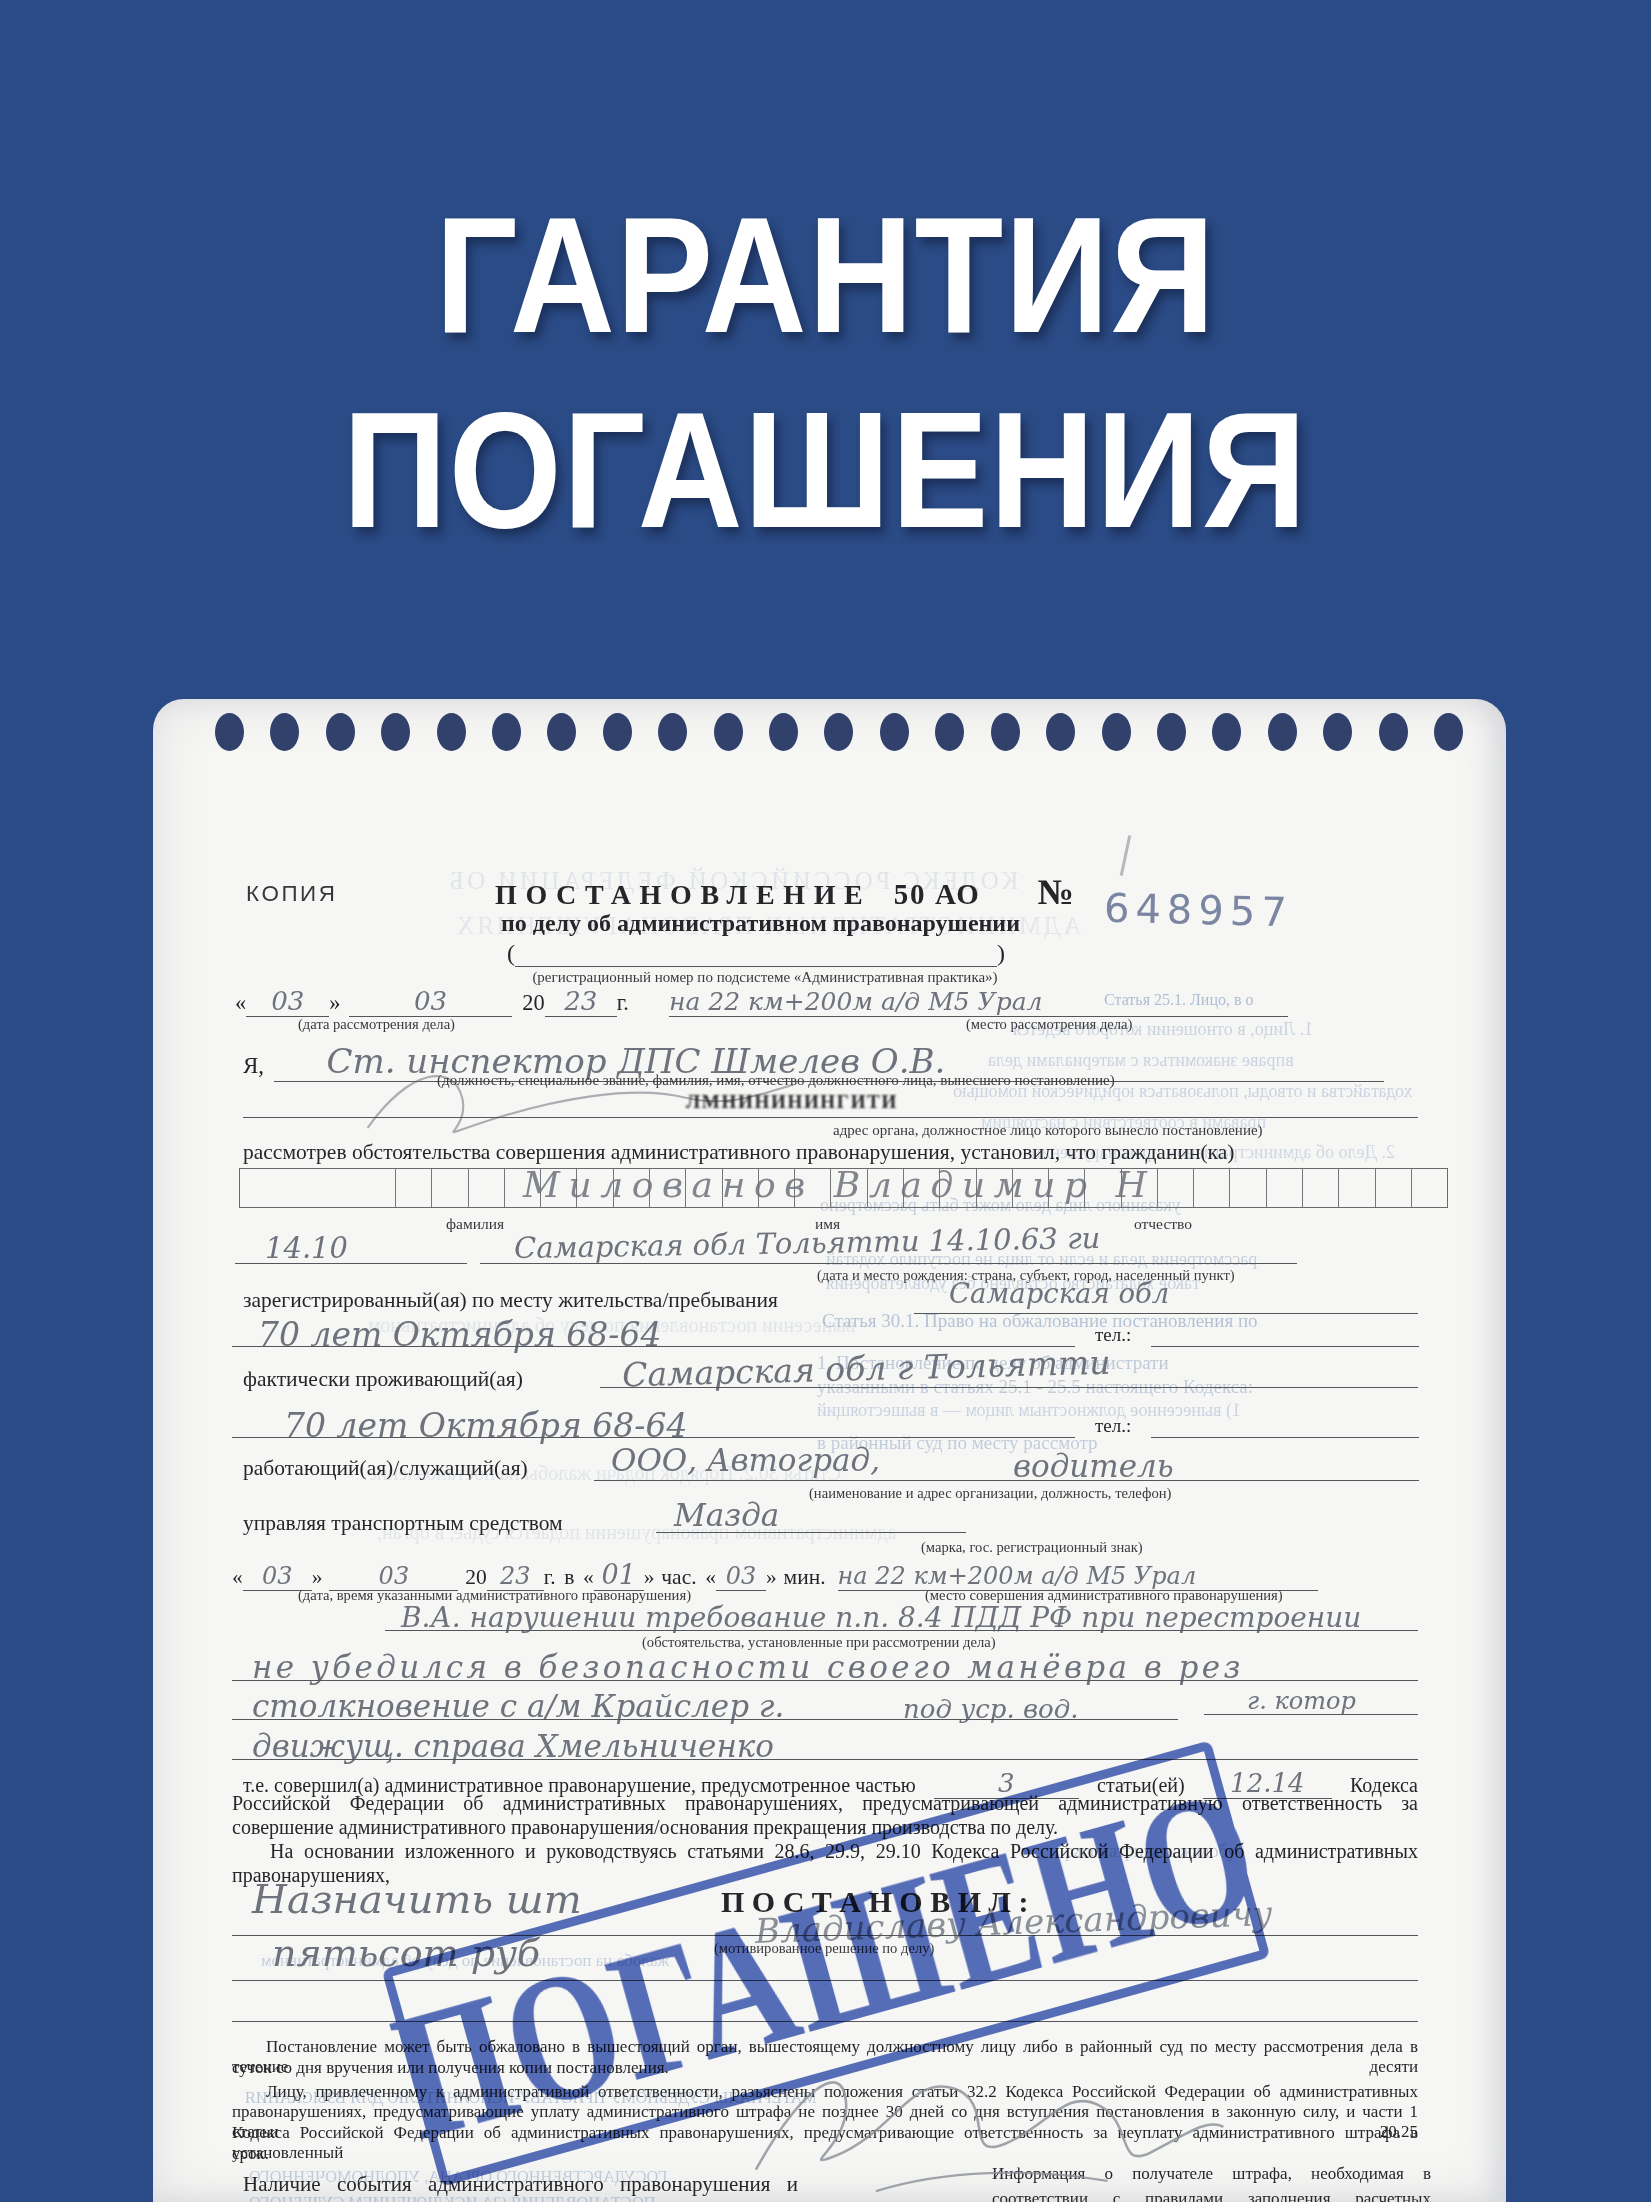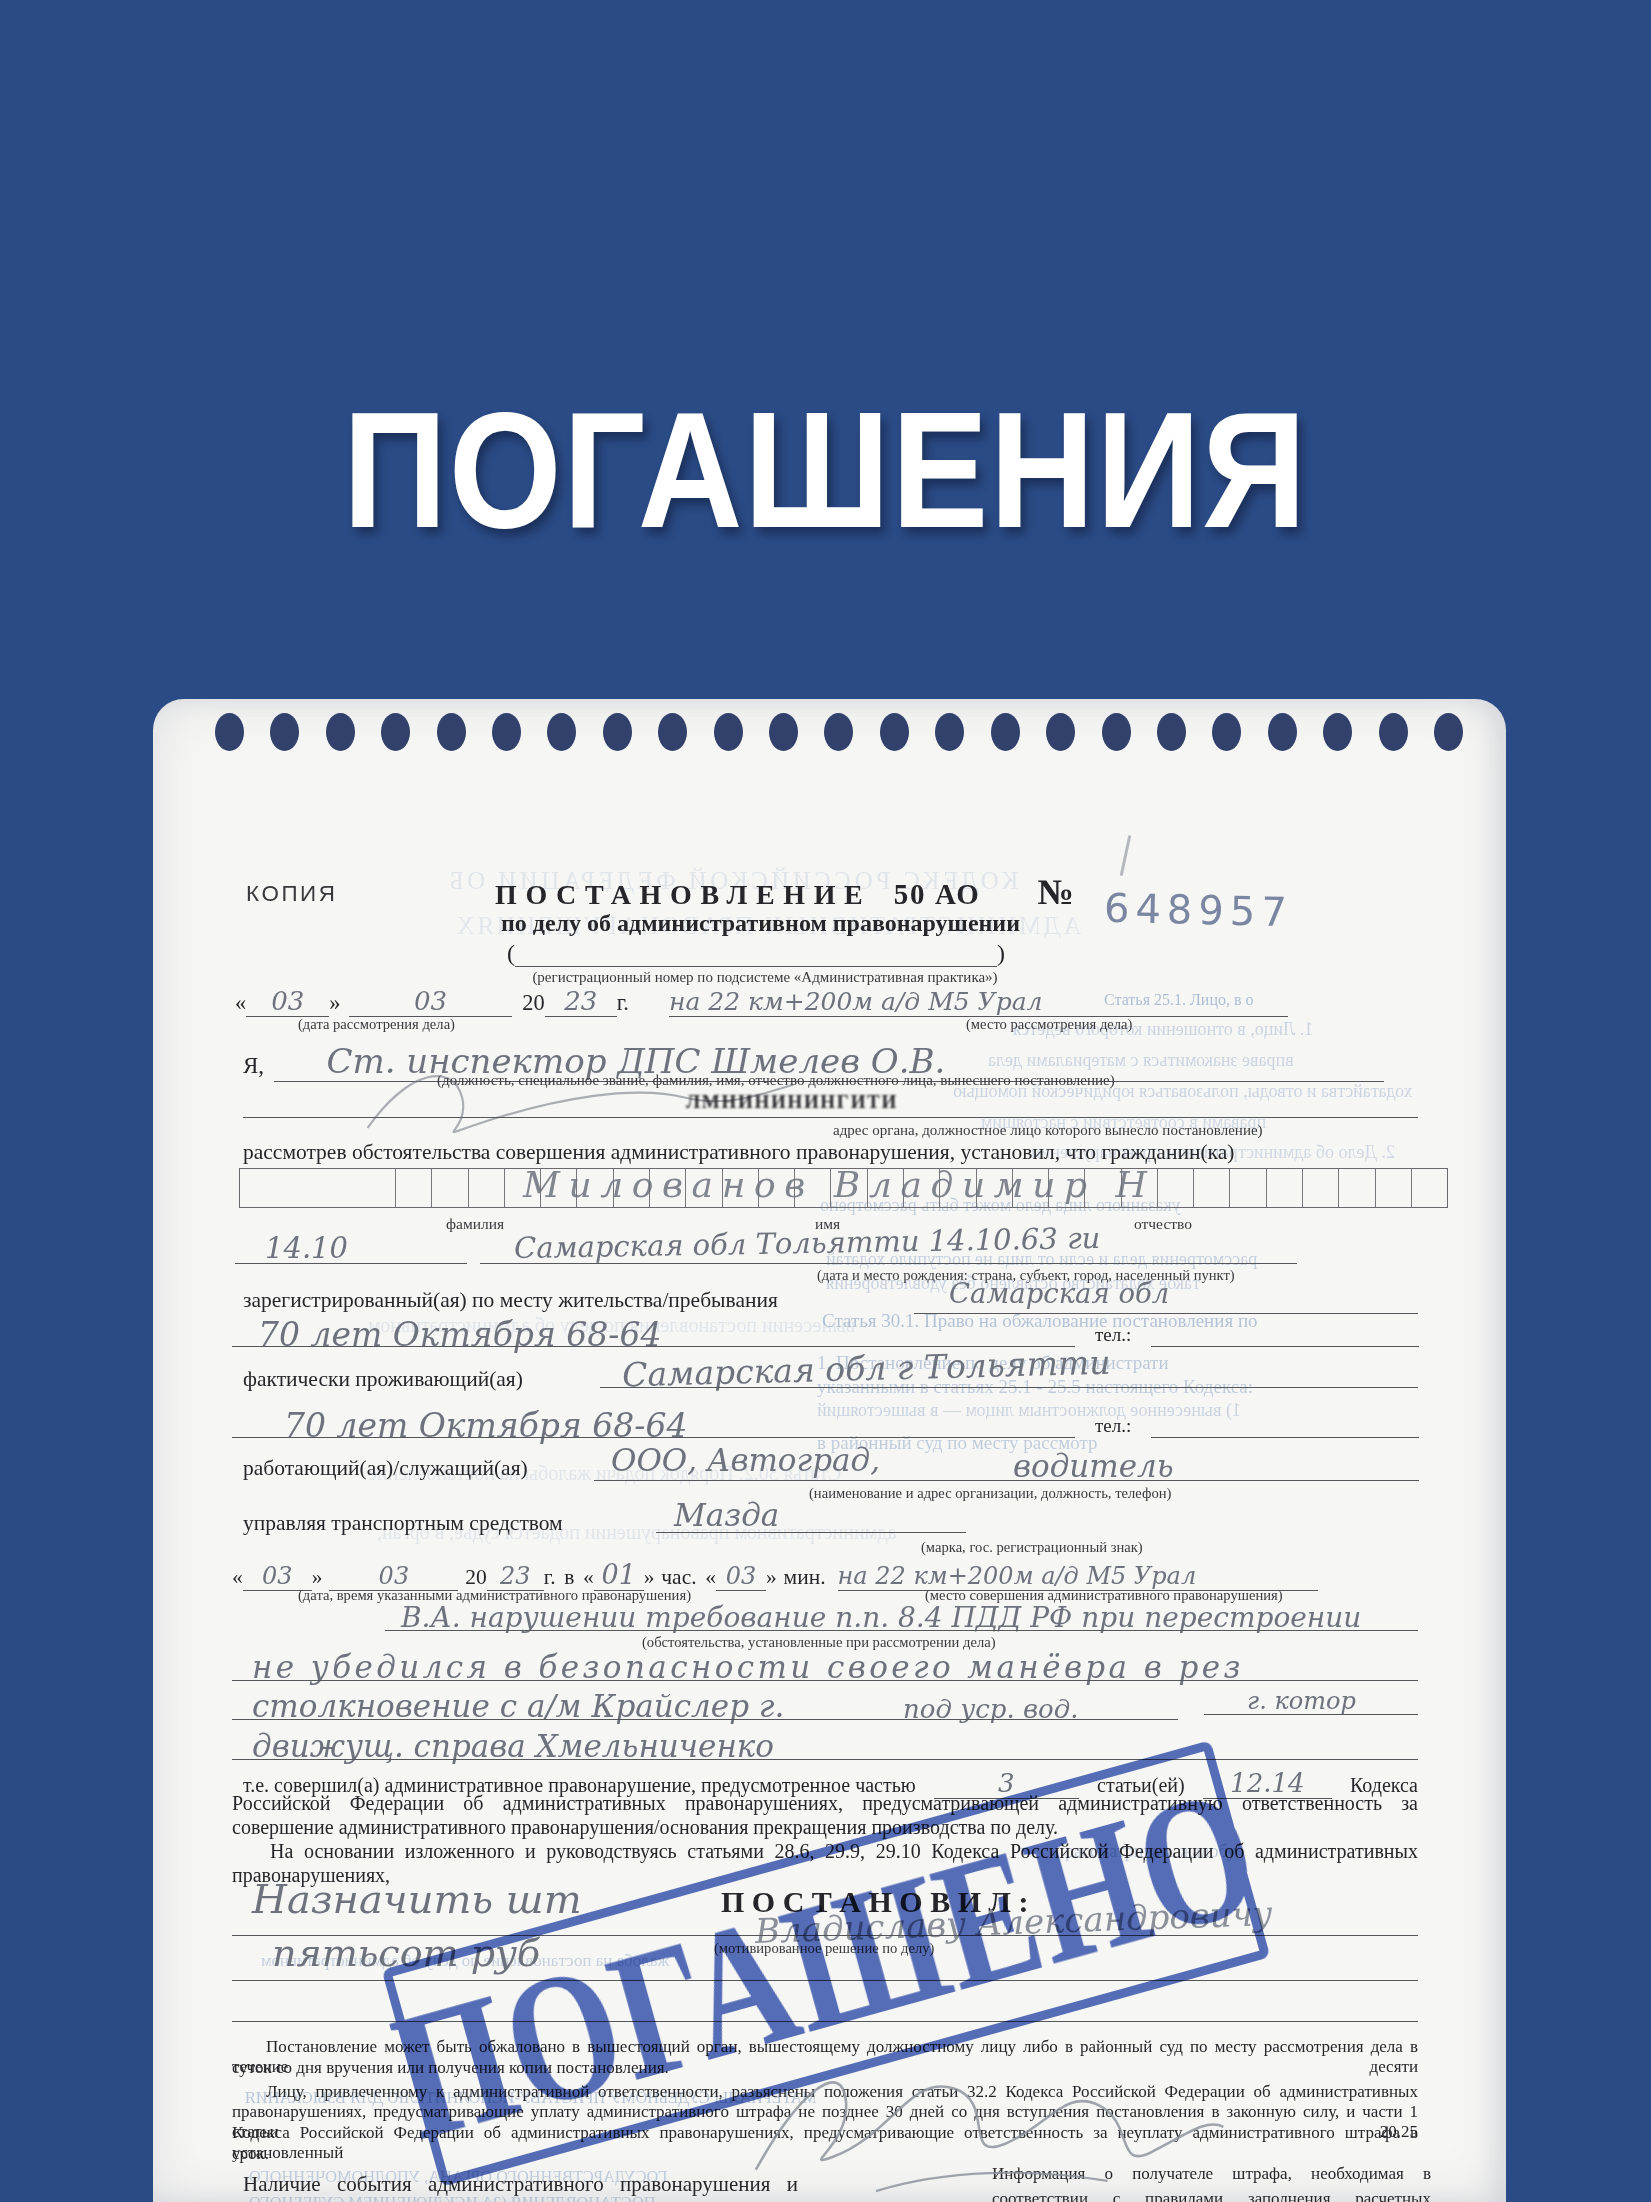--- a/index.html
+++ b/index.html
@@ -40,20 +40,21 @@
   .stamp span{font-family:"Liberation Serif",serif;font-weight:bold;font-size:182px;line-height:1;
               color:var(--stamp-ink);transform:scaleX(.78);letter-spacing:1.7px;}
   .smudge{filter:blur(1.1px);color:#232327;font-weight:bold;letter-spacing:1.7px;}
   .numstamp{font-family:"DejaVu Sans",sans-serif;color:#7b87a2;letter-spacing:6px;transform:rotate(1.3deg);}
 </style>
 </head>
 <body>
 
 <div class="page">
 
+  <div class="abs ttl" style="top:181px;"><span>ГАРАНТИЯ</span></div>
   <div class="abs ttl" style="top:376px;"><span>ПОГАШЕНИЯ</span></div>
 
   <div class="paper">
 
     <div class="abs holes" style="left:62px;top:13.8px;width:1248px;height:38px;">
         <i class="hole"></i>
         <i class="hole"></i>
         <i class="hole"></i>
         <i class="hole"></i>
         <i class="hole"></i>

